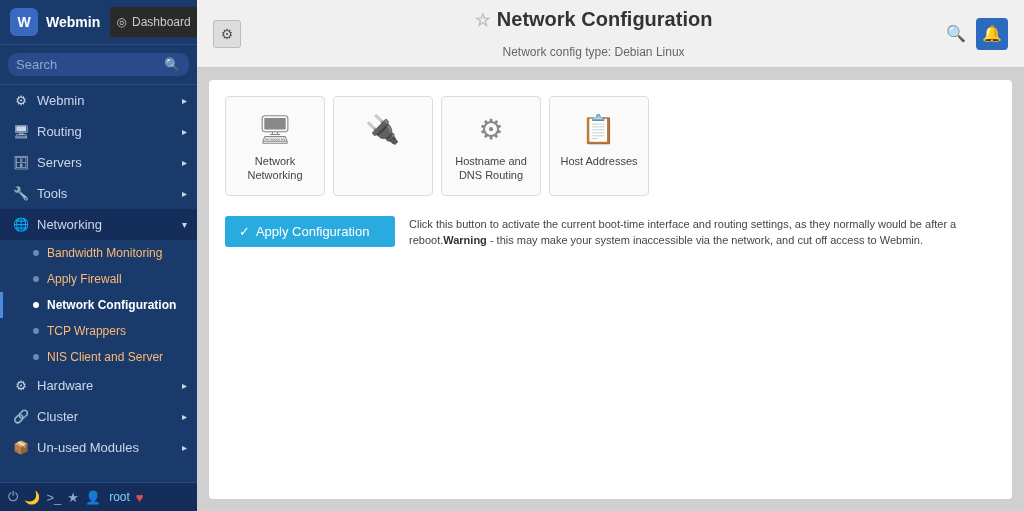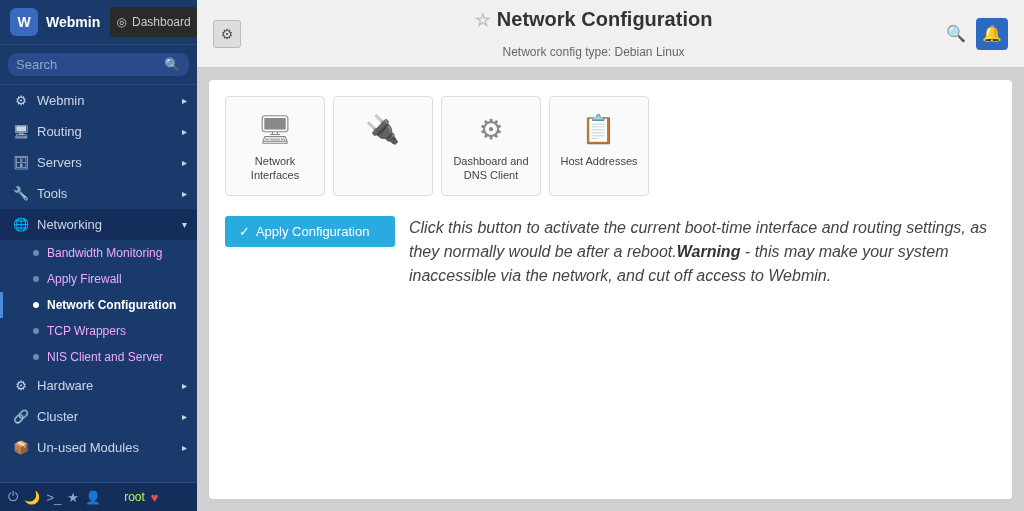--- a/index.html
+++ b/index.html
@@ -88,41 +88,41 @@
       border-left: 3px solid transparent;
     }
     .nav-item.open-section { background: #152d5a; }
     .nav-item .arrow { margin-left: auto; font-size: 10px; }
     .nav-item .nav-icon { font-size: 13px; width: 16px; text-align: center; }
 
     .sub-item {
       display: flex; align-items: center;
       padding: 6px 10px 6px 30px;
       cursor: pointer;
-      color: #f0abfc;
+      color: #fdba74;
       font-size: 12px;
       gap: 8px;
       border-left: 3px solid transparent;
     }
     .sub-item.active-page { background: #1a3a6b; color: white; font-weight: bold; border-left: 3px solid #4a8adf; }
     .sub-item .dot { width: 6px; height: 6px; border-radius: 50%; background: #6a8aaf; display: inline-block; }
     .sub-item.active-page .dot { background: white; }
 
     
     #sidebar-bottom {
       background: #152d5a;
       padding: 6px 8px;
       display: flex; align-items: center; gap: 6px;
       border-top: 1px solid #2a4a7b;
       flex-wrap: wrap;
     }
     .bottom-icon {
       color: #8aabcc; font-size: 13px; cursor: pointer;
     }
-    #user-label { color: #bef264; font-size: 12px; margin-left: 17px; }
+    #user-label { color: #7dd3fc; font-size: 12px; margin-left: 2px; }
     #heart-icon { color: #e05050; font-size: 13px; cursor: pointer; }
 
     
     #main {
       flex: 1;
       display: flex;
       flex-direction: column;
       background: #d0d0d0;
       overflow: hidden;
     }
@@ -196,21 +196,21 @@
       color: white;
       border: none;
       border-radius: 3px;
       padding: 8px 14px;
       font-size: 13px;
       cursor: pointer;
       white-space: nowrap;
       display: flex; align-items: center; gap: 6px;
       min-width: 170px;
     }
-    #apply-config-text { font-size: 16px; color: #444; line-height: 1.5; font-style: italic; }
+    #apply-config-text { font-size: 11px; color: #444; line-height: 1.5; }
     #apply-config-text strong { color: #333; }
   </style>
 </head>
 <body>
 
 <div id="sidebar">
 
   <div id="sidebar-header">
     <div id="webmin-logo-area">
       <div id="webmin-icon">W</div>
@@ -327,28 +327,28 @@
         <span id="bell-icon">🔔</span>
       </div>
     </div>
   </div>
 
   <div id="content-area">
 
     <div id="modules-grid">
       <div class="module-card">
         <span class="module-icon">🖥</span>
-        <span class="module-label">Network Interfaces</span>
+        <span class="module-label">Network Networking</span>
       </div>
       <div class="module-card">
         <span class="module-icon">🔌</span>
       </div>
       <div class="module-card">
         <span class="module-icon">⚙</span>
-        <span class="module-label">Dashboard and DNS Client</span>
+        <span class="module-label">Hostname and DNS Routing</span>
       </div>
       <div class="module-card">
         <span class="module-icon">📋</span>
         <span class="module-label">Host Addresses</span>
       </div>
     </div>
 
     <div id="apply-config-section">
       <button id="apply-config-btn">
         <span>✓</span>

